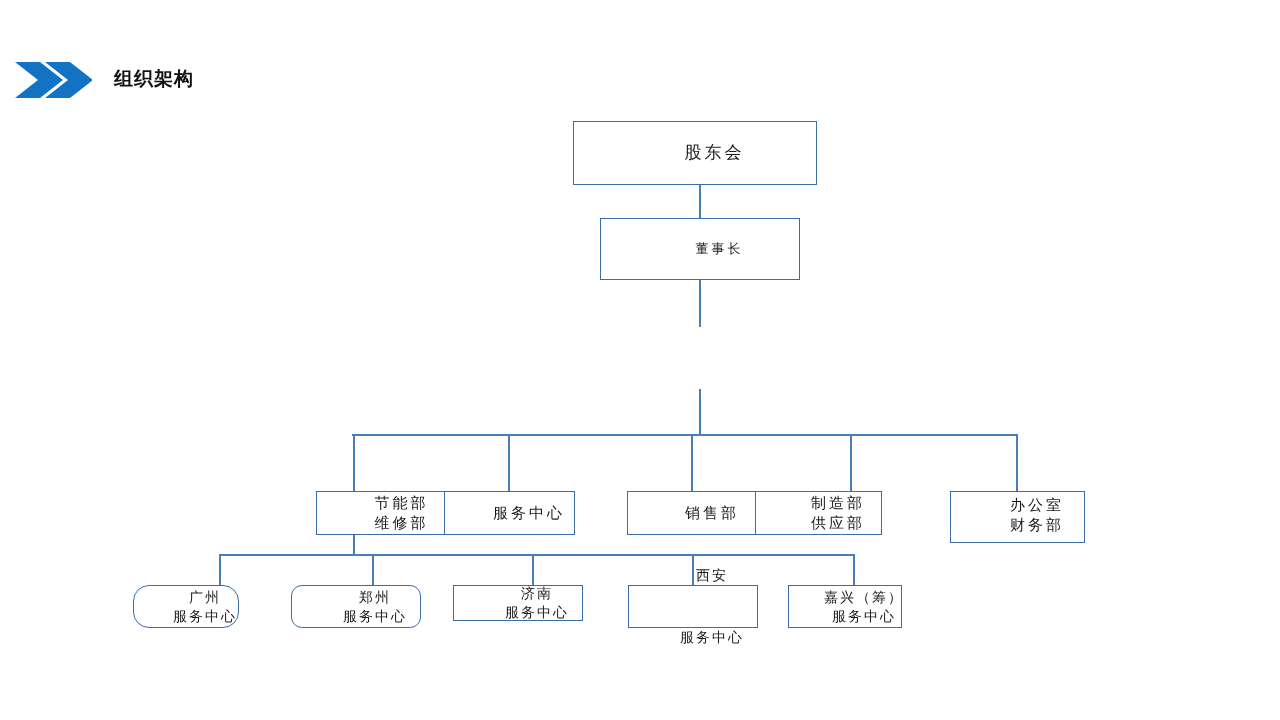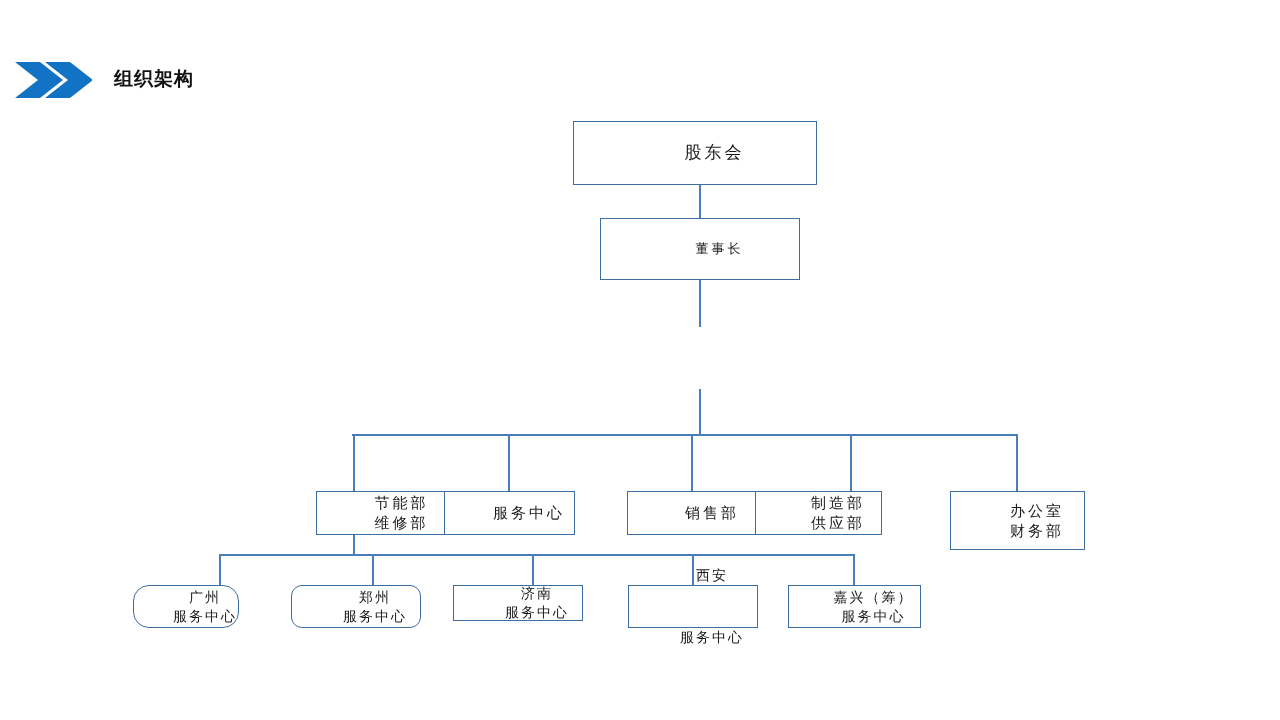--- a/index.html
+++ b/index.html
@@ -142,21 +142,21 @@
 
     <div class="node lvl-dept" style="left:627px; top:491px; width:131px; height:44px;">
       <span class="line">销售部</span>
     </div>
 
     <div class="node lvl-dept" style="left:755px; top:491px; width:127px; height:44px;font-family:Liberation Serif, serif;">
       <span class="line">制造部</span>
       <span class="line">供应部</span>
     </div>
 
-    <div class="node lvl-dept" style="left:950px; top:491px; width:135px; height:59px;">
+    <div class="node lvl-dept" style="left:950px; top:491px; width:135px; height:52px;font-family:Liberation Mono, monospace;">
       <span class="line">办公室</span>
       <span class="line">财务部</span>
     </div>
 
     <div class="node lvl-svc" style="left:133px; top:585px; width:106px; height:43px;border-radius:16px;">
       <span class="line">广州</span>
       <span class="line">服务中心</span>
     </div>
 
     <div class="node lvl-svc" style="left:291px; top:585px; width:130px; height:43px;border-radius:11px;">
@@ -167,19 +167,19 @@
     <div class="node lvl-svc" style="left:453px; top:585px; width:130px; height:36px;justify-content:center;">
       <span class="line">济南</span>
       <span class="line">服务中心</span>
     </div>
 
     <div class="node lvl-svc" style="left:628px; top:585px; width:130px; height:43px;gap:43px;">
       <span class="line">西安</span>
       <span class="line">服务中心</span>
     </div>
 
-    <div class="node lvl-svc" style="left:788px; top:585px; width:133px; height:43px;">
+    <div class="node lvl-svc" style="left:788px; top:585px; width:114px; height:43px;">
       <span class="line">嘉兴（筹）</span>
       <span class="line">服务中心</span>
     </div>
 
   </div>
 </div>
 
 </body></html>

